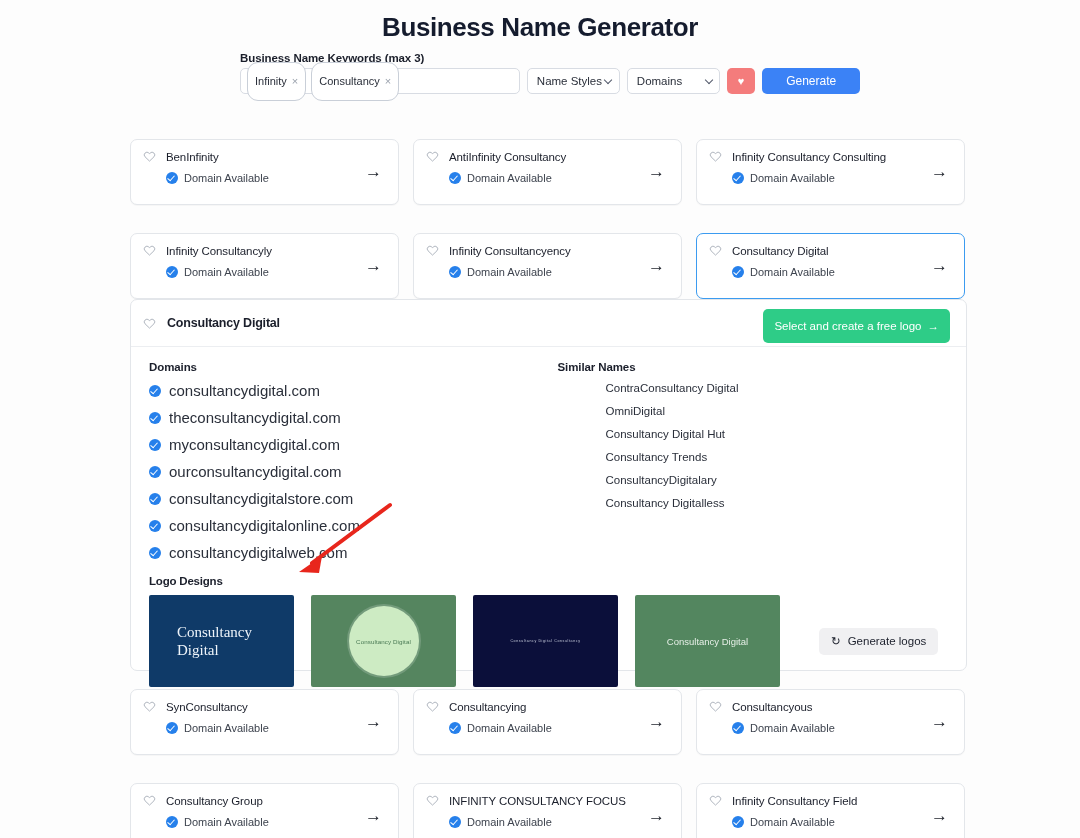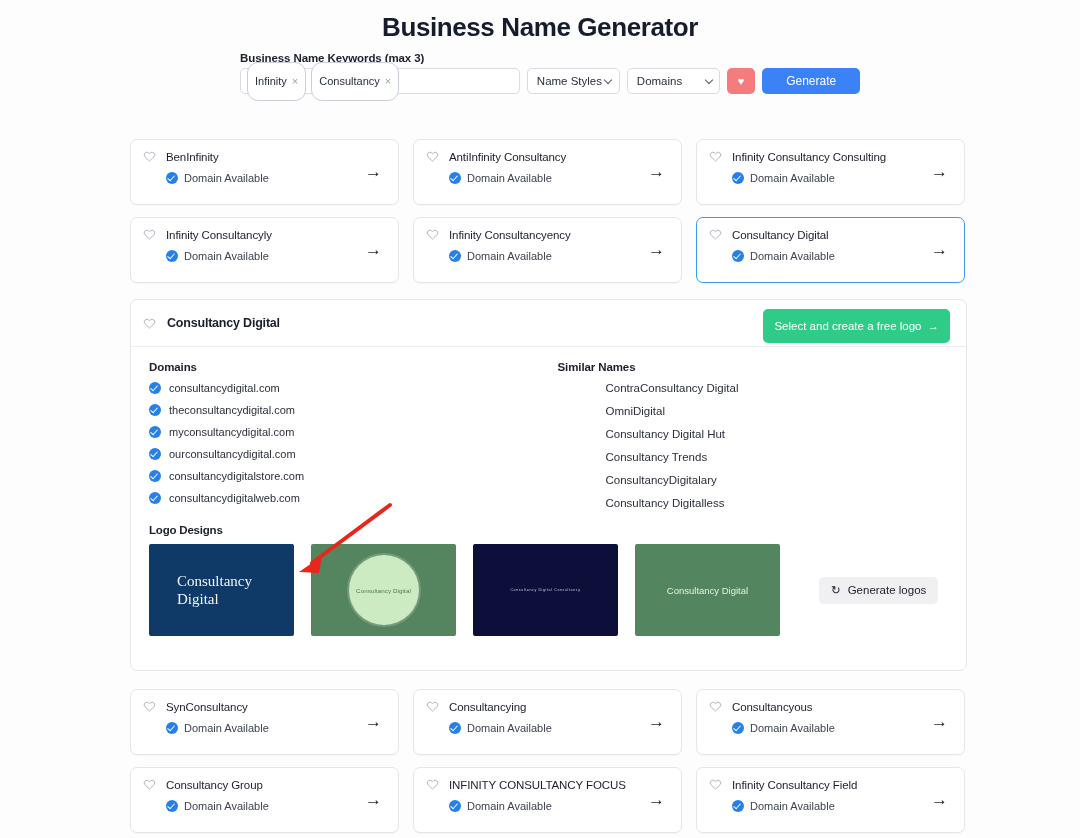--- a/index.html
+++ b/index.html
@@ -68,21 +68,21 @@
   .gen-btn {
     width: 98px; border-radius: 5px; border: none;
     background: #3B82F6; color: #fff; font-size: 12px; font-weight: 400;
     display: flex; align-items: center; justify-content: center; cursor: pointer;
   }
 
   
   .grid { position: absolute; left: 130px; width: 837px; }
   .grid.top { top: 139px; }
   .grid.bottom { top: 689px; }
-  .grid-row { display: flex; gap: 14px; margin-bottom: 12px; }
+  .grid-row { display: flex; gap: 14px; margin-bottom: 28px; }
 
   .name-card {
     width: 269px; height: 66px;
     background: #fff; border: 1px solid #e3e6ea; border-radius: 7px;
     position: relative; padding: 10px 12px 0 12px; cursor: pointer;
     box-shadow: 0 1px 1px rgba(16,24,40,0.03);
   }
   .name-card.selected { border: 1.5px solid #3B9BF0; }
   .nc-head { display: flex; align-items: center; gap: 10px; }
   .heart {
@@ -126,21 +126,21 @@
     background: #2ECC87; color: #fff; border: none; border-radius: 5px;
     height: 34px; padding: 0 11px; font-size: 11.5px; cursor: pointer;
     display: flex; align-items: center; gap: 6px;
   }
 
   .cols { display: flex; padding: 14px 0 0 18px; }
   .col { width: 410px; }
   .col-h { font-size: 11.5px; font-weight: 700; margin-bottom: 9px; letter-spacing: -0.1px; }
   .dom-item {
     display: flex; align-items: center; gap: 8px;
-    font-size: 11px; color: #2a2f3a; margin-bottom: 10px;
+    font-size: 15px; color: #2a2f3a; margin-bottom: 10px;
   }
   .sim-item { font-size: 11.5px; color: #2a2f3a; margin-bottom: 11px; padding-left: 48px; }
 
   .logos-wrap { padding: 4px 0 0 18px; }
   .logos-h { font-size: 11.5px; font-weight: 700; margin-bottom: 8px; letter-spacing: -0.2px; }
   .logo-row { display: flex; align-items: center; gap: 17px; }
   .logo-tile {
     width: 145px; height: 92px; border-radius: 2px; cursor: pointer;
     display: flex; align-items: center; justify-content: center;
     position: relative; overflow: hidden;
@@ -334,20 +334,24 @@
         <div class="dom-item">
             <span class="check"></span>
             <span>ourconsultancydigital.com</span>
           </div>
         <div class="dom-item">
             <span class="check"></span>
             <span>consultancydigitalstore.com</span>
           </div>
         <div class="dom-item">
             <span class="check"></span>
+            <span>consultancydigitalonline.com</span>
+          </div>
+        <div class="dom-item">
+            <span class="check"></span>
             <span>consultancydigitalweb.com</span>
           </div>
       </div>
 
       <div class="col">
         <div class="col-h">Similar Names</div>
         <div class="sim-item">ContraConsultancy Digital</div>
         <div class="sim-item">OmniDigital</div>
         <div class="sim-item">Consultancy Digital Hut</div>
         <div class="sim-item">Consultancy Trends</div>

